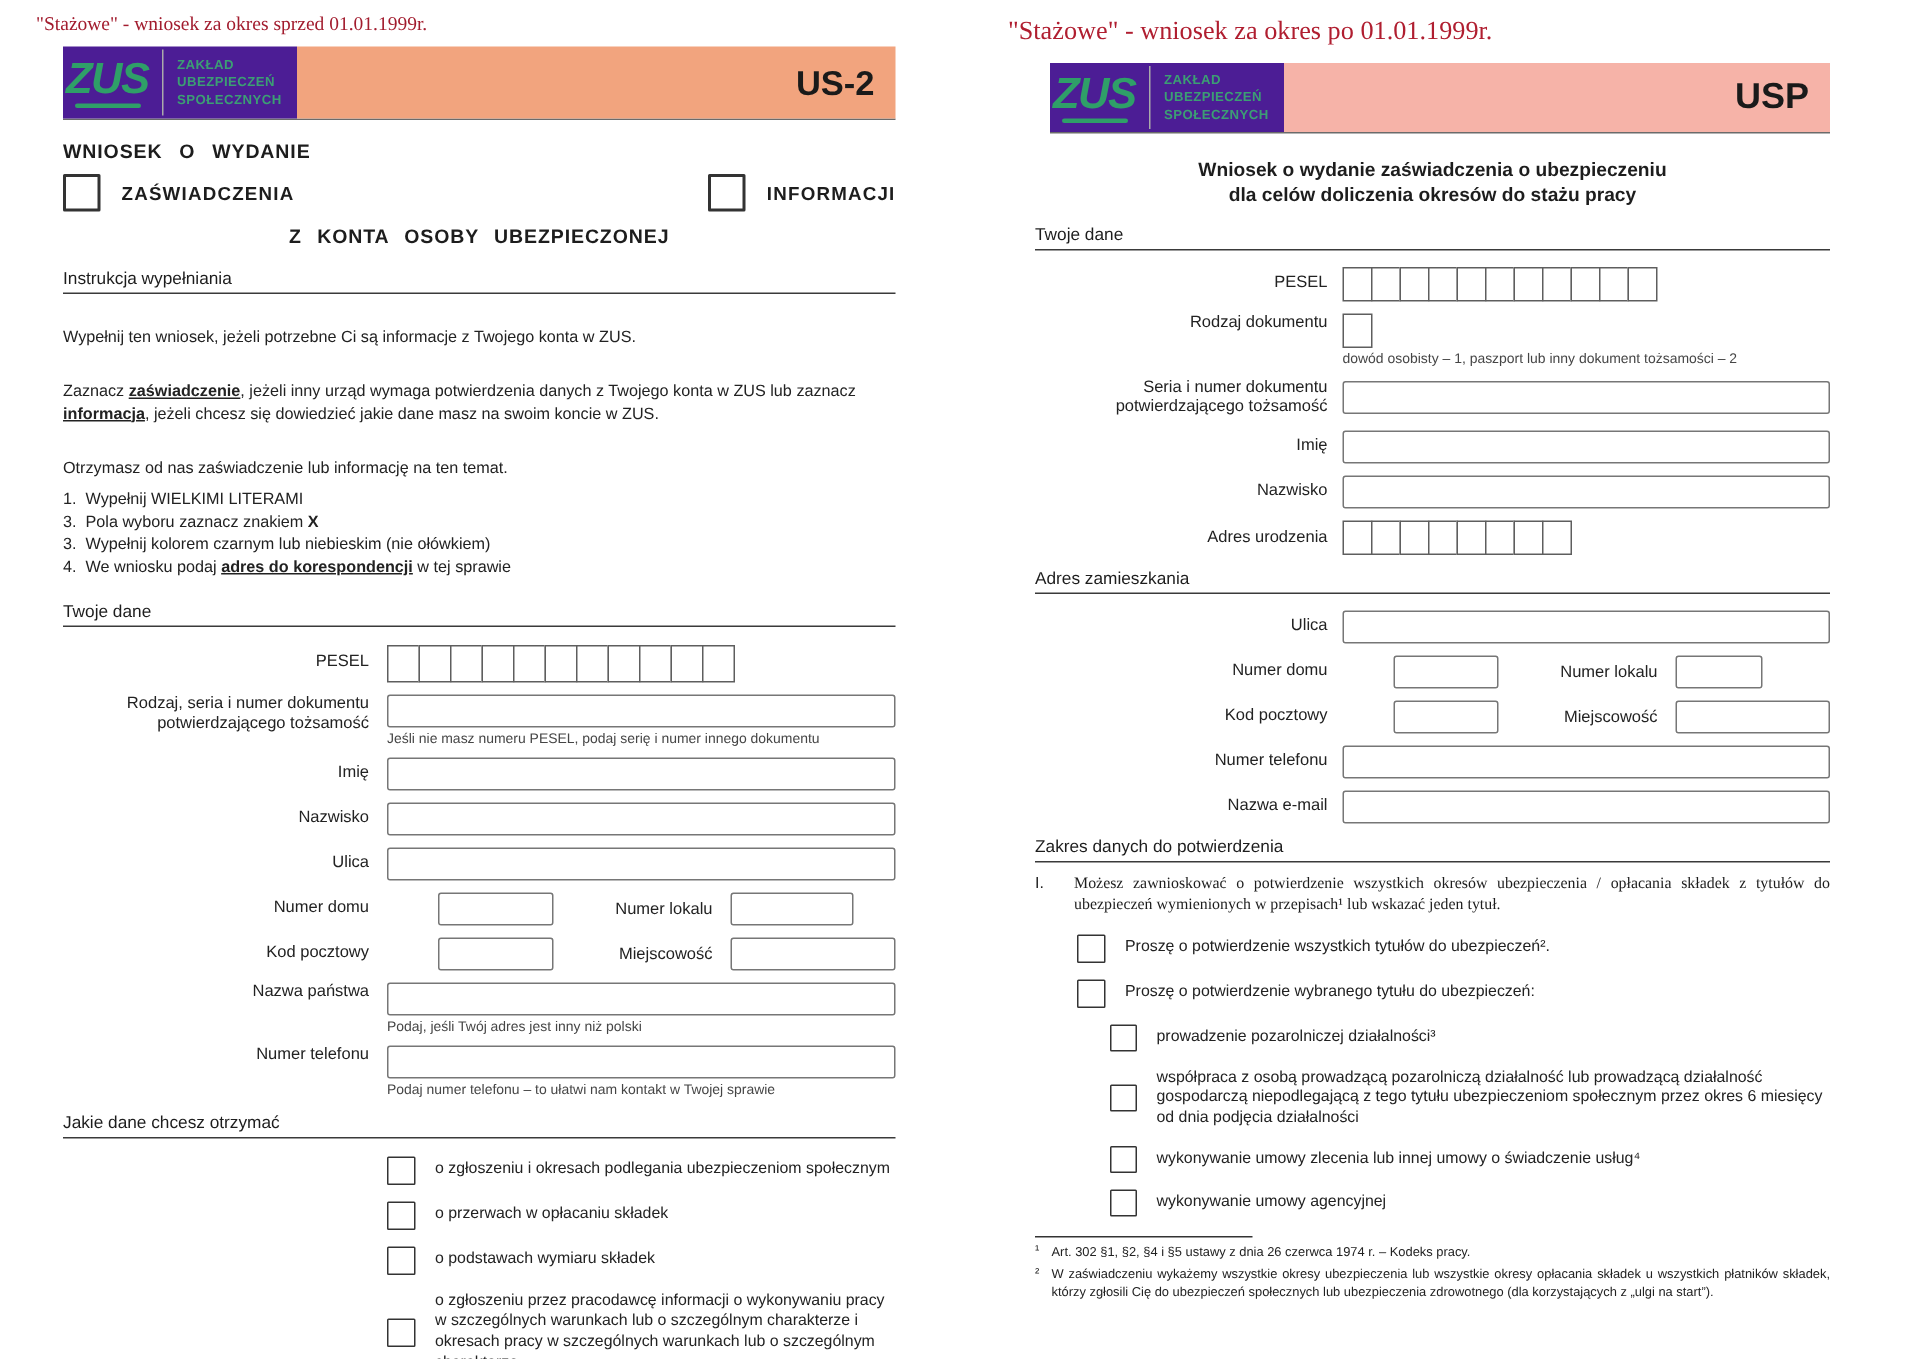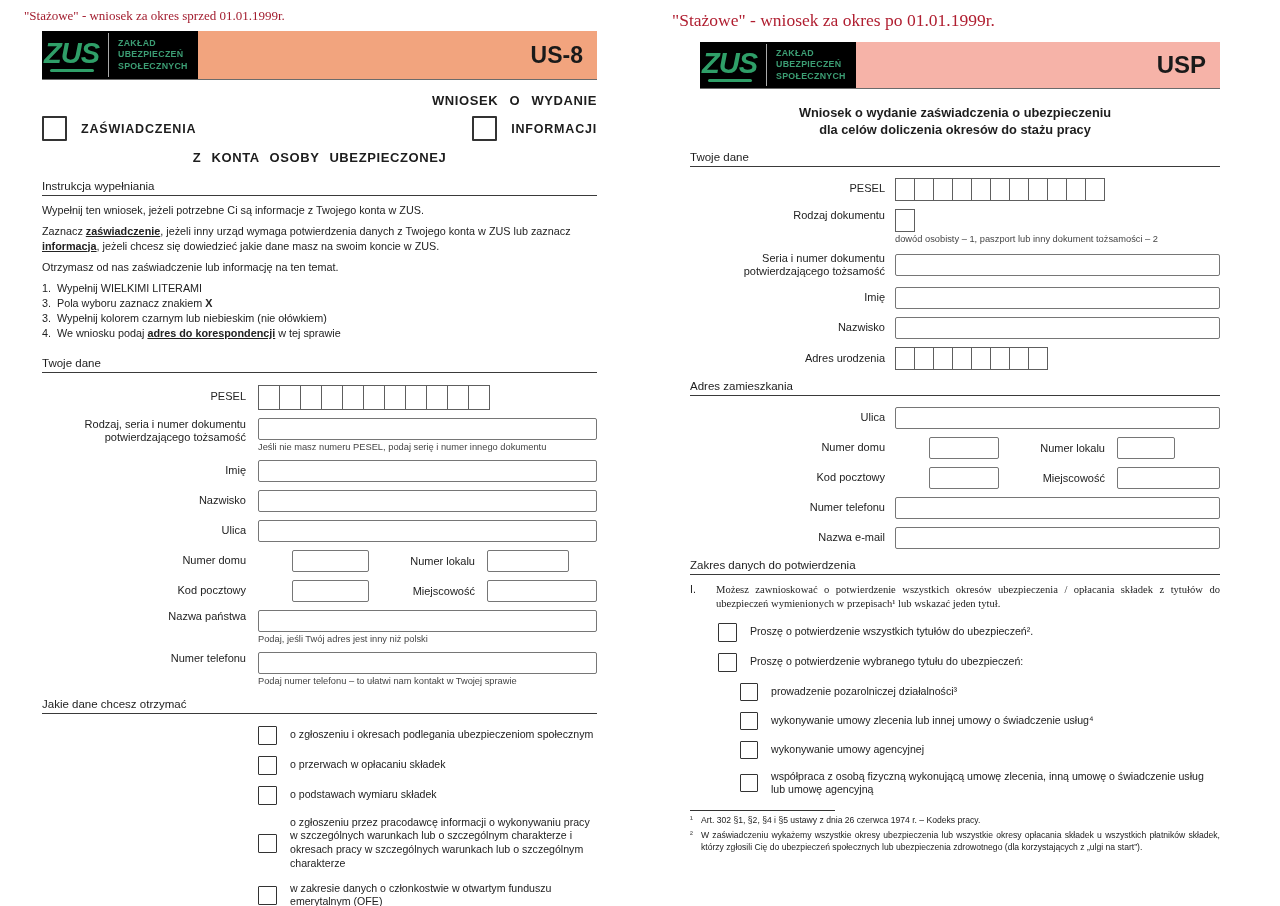--- a/index.html
+++ b/index.html
@@ -9,42 +9,42 @@
   .page-left{left:20px;width:577px;}
   .page-right{left:672px;width:548px;top:10px;}
 
   .annotation{font-family:"Liberation Serif","DejaVu Serif",serif;}
   .annotation-left{color:#a21c2e;font-size:13px;margin-left:4px;}
   .annotation-right{color:#b01e30;font-size:17.5px;}
 
   .hdr{display:flex;align-items:stretch;border-bottom:1.5px solid #6b6b6b;}
   .page-left .hdr{margin:7px 0 0 22px;}
   .page-right .hdr{margin:11px 0 0 28px;}
-  .logo{display:flex;align-items:center;background:#000000;padding:2px 10px 2px 2px;}
+  .logo{display:flex;align-items:center;background:#4c1d95;padding:2px 10px 2px 2px;}
   .logo-mark{display:flex;flex-direction:column;align-items:center;margin-right:9px;}
   .logo-text{font-style:italic;font-weight:800;font-size:29px;line-height:1;color:#2f9f68;letter-spacing:-1px;}
   .logo-swoosh{width:44px;height:3px;background:#2f9f68;margin-top:1px;border-radius:2px;}
   .logo-sep{width:1px;background:#aaa;align-self:stretch;margin-right:9px;}
   .logo-org{font-size:8.8px;font-weight:bold;color:#3c9e74;line-height:1.3;letter-spacing:.3px;}
   .banner{flex:1;display:flex;align-items:center;justify-content:flex-end;}
   .banner-left{background:#f2a47e;height:48px;}
   .banner-right{background:#f6b3a8;height:46px;}
   .form-code{font-weight:bold;font-size:23px;color:#1a1a1a;padding-right:14px;}
 
   .content-l{margin-left:22px;width:555px;}
   .content-r{margin-left:18px;width:530px;}
 
-  .title1{font-weight:bold;font-size:13px;text-align:right;word-spacing:7px;letter-spacing:.6px;margin-top:13px;}
+  .title1{font-weight:bold;font-size:13px;text-align:left;word-spacing:7px;letter-spacing:.6px;margin-top:13px;}
   .title-opts{display:flex;justify-content:space-between;gap:74px;margin-top:8px;align-items:center;}
   .topt{display:flex;align-items:center;gap:14px;}
   .topt-label{font-weight:bold;font-size:12.5px;letter-spacing:.8px;}
   .title2{font-weight:bold;font-size:13px;text-align:center;word-spacing:6px;letter-spacing:.6px;margin-top:9px;}
 
   .sect{font-weight:normal;font-size:11.5px;border-bottom:1.5px solid #3a3a3a;padding-bottom:3px;}
-  .para{font-size:10.8px;line-height:1.32;margin-top:7px;color:#222;}
+  .para{font-size:10.8px;line-height:1.32;margin-top:22px;color:#222;}
   .bu{font-weight:bold;text-decoration:underline;}
   .ilist{margin-top:7px;}
   .ilist .li{font-size:10.8px;line-height:1.38;white-space:pre-wrap;color:#222;}
 
   .row{display:flex;margin-bottom:8px;align-items:center;}
   .row-top{align-items:flex-start;}
   .lbl{width:204px;text-align:right;margin-right:12px;font-size:11px;color:#222;line-height:1.25;flex:none;}
   .page-right .lbl{width:195px;margin-right:10px;}
   .ctl{flex:1;min-width:0;}
   .field{border:1px solid #767676;height:20px;border-radius:2px;background:#fff;}
@@ -95,21 +95,21 @@
           <div class="logo-swoosh"></div>
         </div>
         <div class="logo-sep"></div>
         <div class="logo-org">
           <div>ZAKŁAD</div>
           <div>UBEZPIECZEŃ</div>
           <div>SPOŁECZNYCH</div>
         </div>
       </div>
       <div class="banner banner-left">
-        <span class="form-code">US-8</span>
+        <span class="form-code">US-2</span>
       </div>
     </div>
 
     <div class="content-l">
       <div class="title1">WNIOSEK O WYDANIE</div>
       <div class="title-opts">
         <div class="topt">
           <div class="chk big"></div>
           <span class="topt-label">ZAŚWIADCZENIA</span>
         </div>
@@ -397,29 +397,29 @@
         </div>
       </div>
 
       <div class="r-subopts">
         <div class="chk-row">
           <div class="chk small"></div>
           <div class="chk-label">prowadzenie pozarolniczej działalności³</div>
         </div>
         <div class="chk-row">
           <div class="chk small"></div>
+          <div class="chk-label">współpraca z osobą prowadzącą pozarolniczą działalność lub prowadzącą działalność gospodarczą niepodlegającą z tego tytułu ubezpieczeniom społecznym przez okres 6 miesięcy od dnia podjęcia działalności</div>
+        </div>
+        <div class="chk-row">
+          <div class="chk small"></div>
           <div class="chk-label">wykonywanie umowy zlecenia lub innej umowy o świadczenie usług⁴</div>
         </div>
         <div class="chk-row">
           <div class="chk small"></div>
           <div class="chk-label">wykonywanie umowy agencyjnej</div>
-        </div>
-        <div class="chk-row">
-          <div class="chk small"></div>
-          <div class="chk-label">współpraca z osobą fizyczną wykonującą umowę zlecenia, inną umowę o świadczenie usług lub umowę agencyjną</div>
         </div>
       </div>
 
       <div class="fn-divider"></div>
       <div>
         <div class="fnote">
           <div class="fn-marker">¹</div>
           <div class="fn-text">Art. 302 §1, §2, §4 i §5 ustawy z dnia 26 czerwca 1974 r. – Kodeks pracy.</div>
         </div>
         <div class="fnote">

